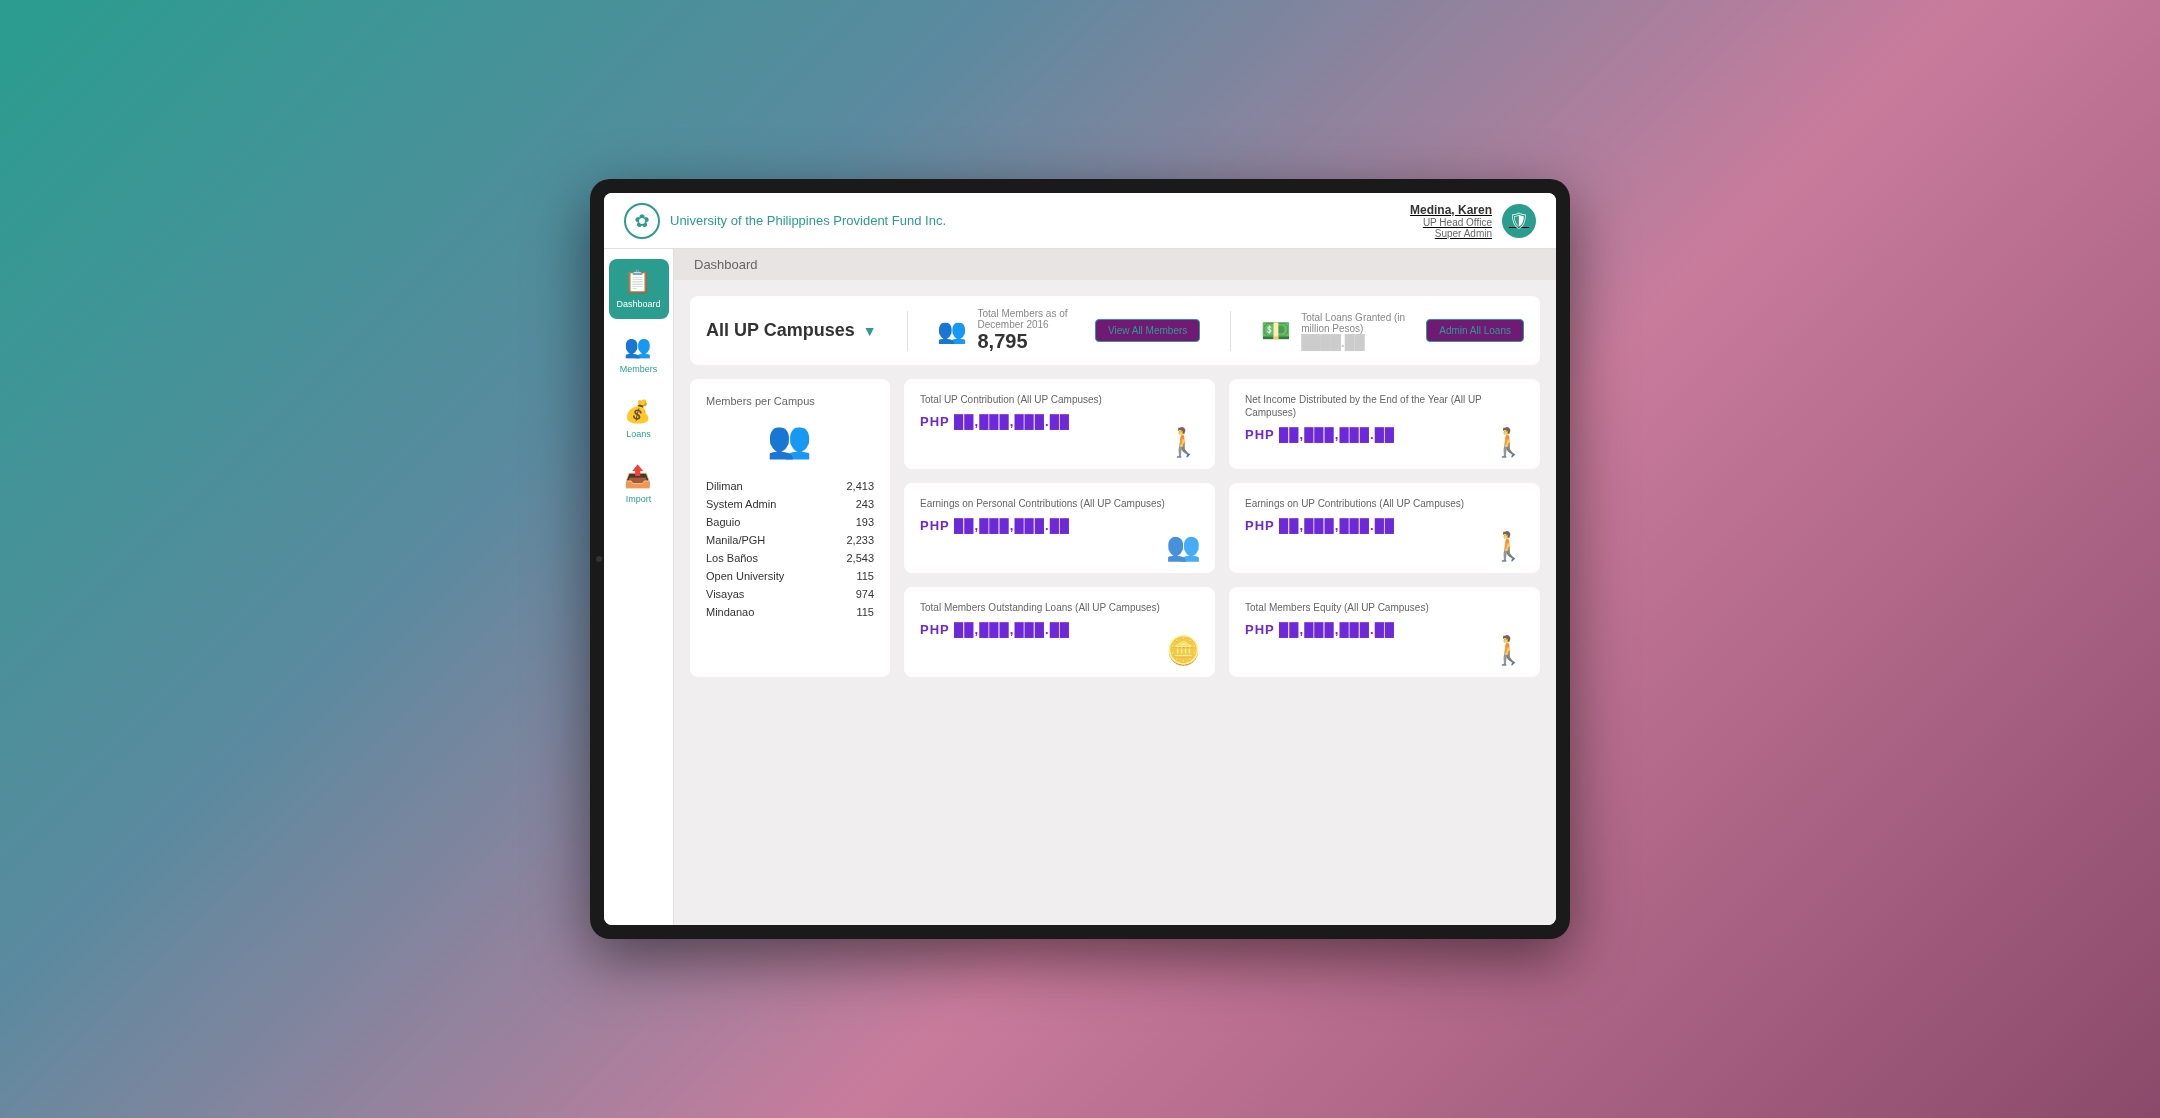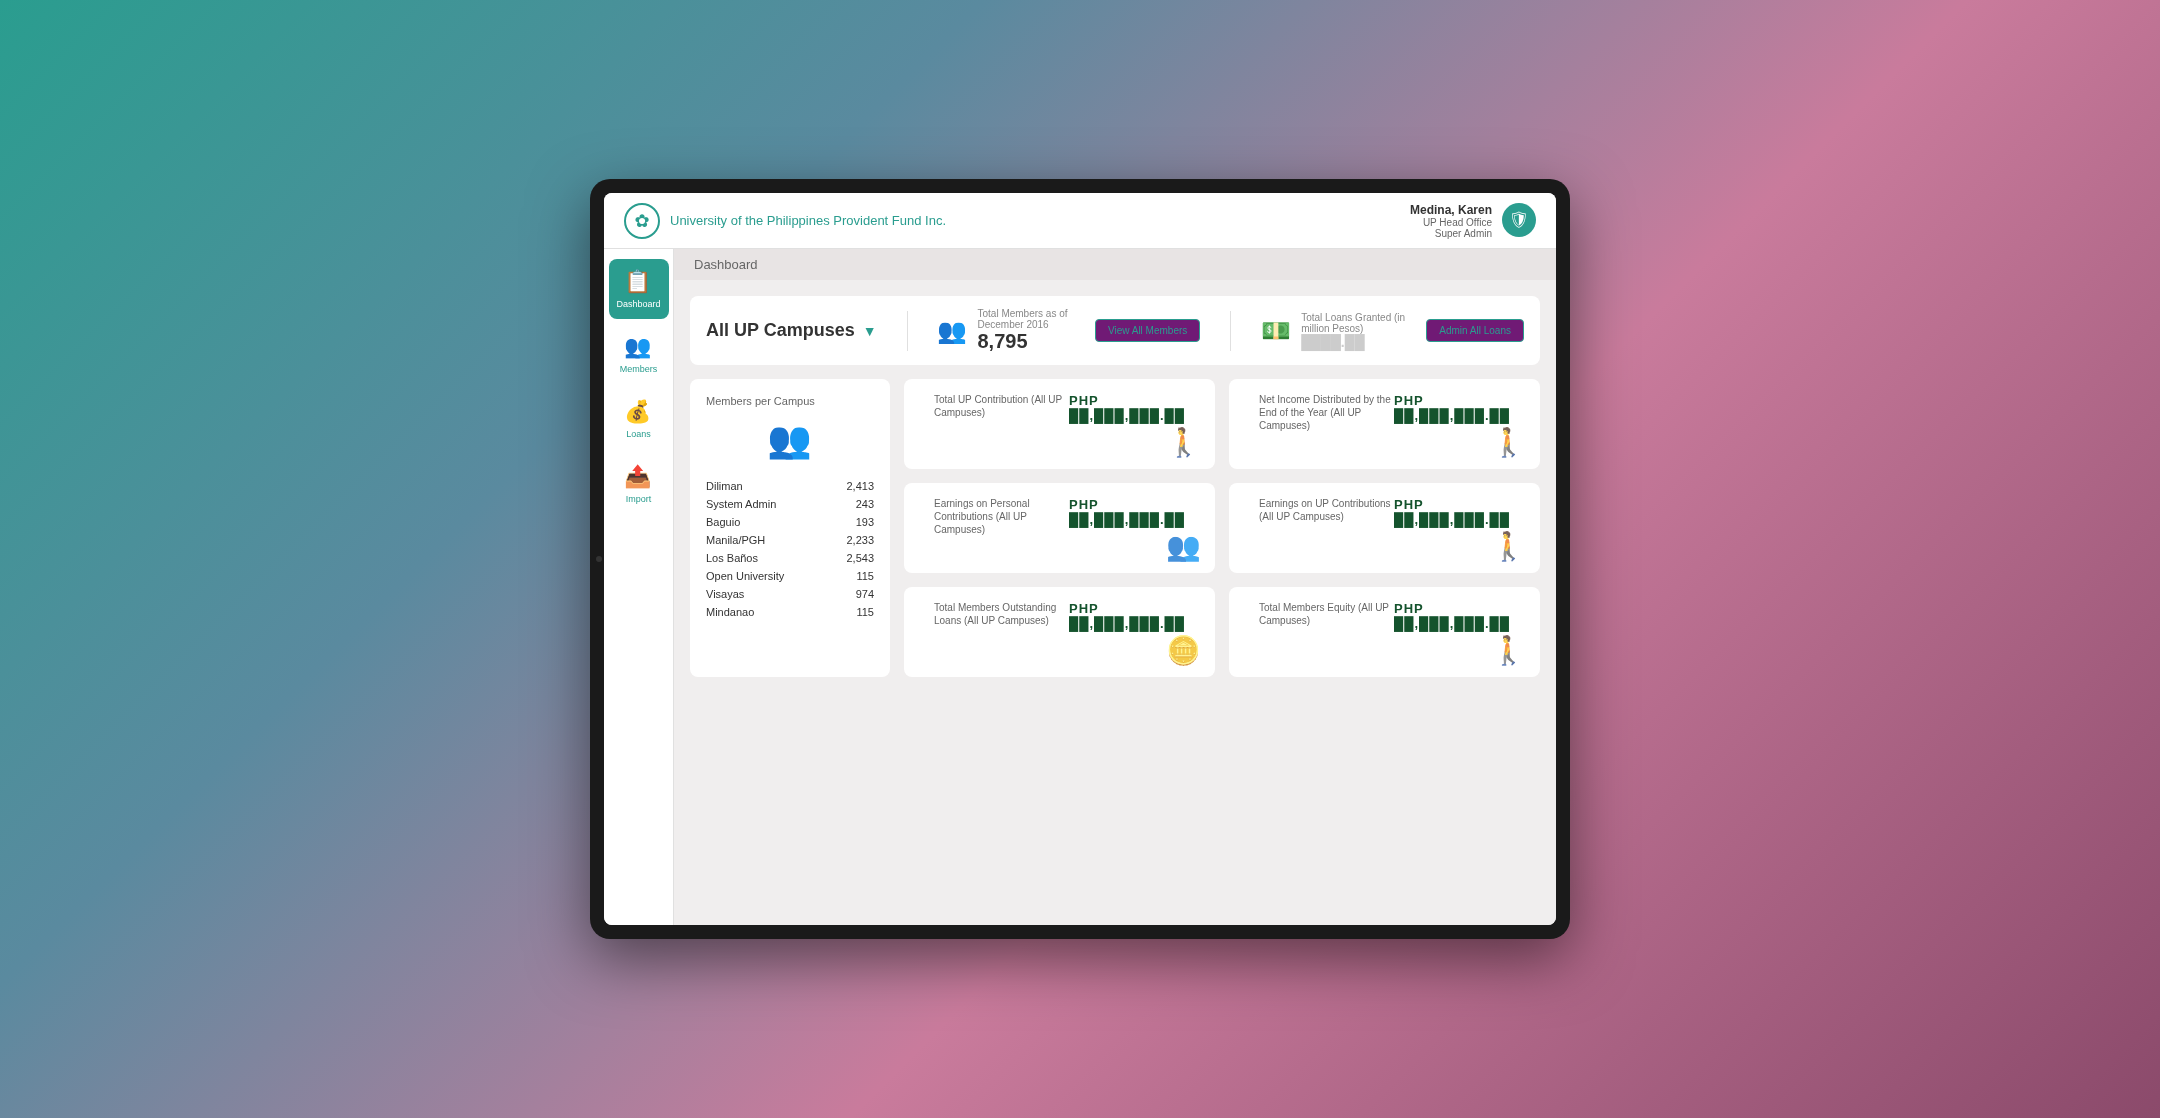--- a/index.html
+++ b/index.html
@@ -68,22 +68,23 @@
 
     .org-name {
       color: #2a9d8f;
       font-size: 13px;
       font-weight: 500;
     }
 
     .header-right {
       margin-left: auto;
       display: flex;
-      align-items: flex-start;
+      align-items: center;
       gap: 10px;
+      text-decoration: underline;
     }
 
     .user-info {
       text-align: right;
     }
 
     .user-name {
       font-size: 12px;
       font-weight: 600;
       color: #333;
@@ -295,38 +296,38 @@
     .right-cards {
       flex: 1;
       display: grid;
       grid-template-columns: 1fr 1fr;
       gap: 14px;
     }
 
     .metric-card {
       background: #fff;
       border-radius: 8px;
-      padding: 14px 30px;
-      display: flex;
-      flex-direction: row;
+      padding: 14px 16px;
+      display: flex;
+      flex-direction: column;
       position: relative;
       min-height: 90px;
     }
 
     .metric-label {
       font-size: 10px;
       color: #666;
       margin-bottom: 8px;
       line-height: 1.3;
     }
 
     .metric-value {
       font-size: 13px;
       font-weight: 700;
-      color: #14532d;
+      color: #6d28d9;
       letter-spacing: 1px;
     }
 
     .metric-icon {
       position: absolute;
       right: 14px;
       bottom: 10px;
       font-size: 28px;
       color: #2a9d8f;
       opacity: 0.8;

